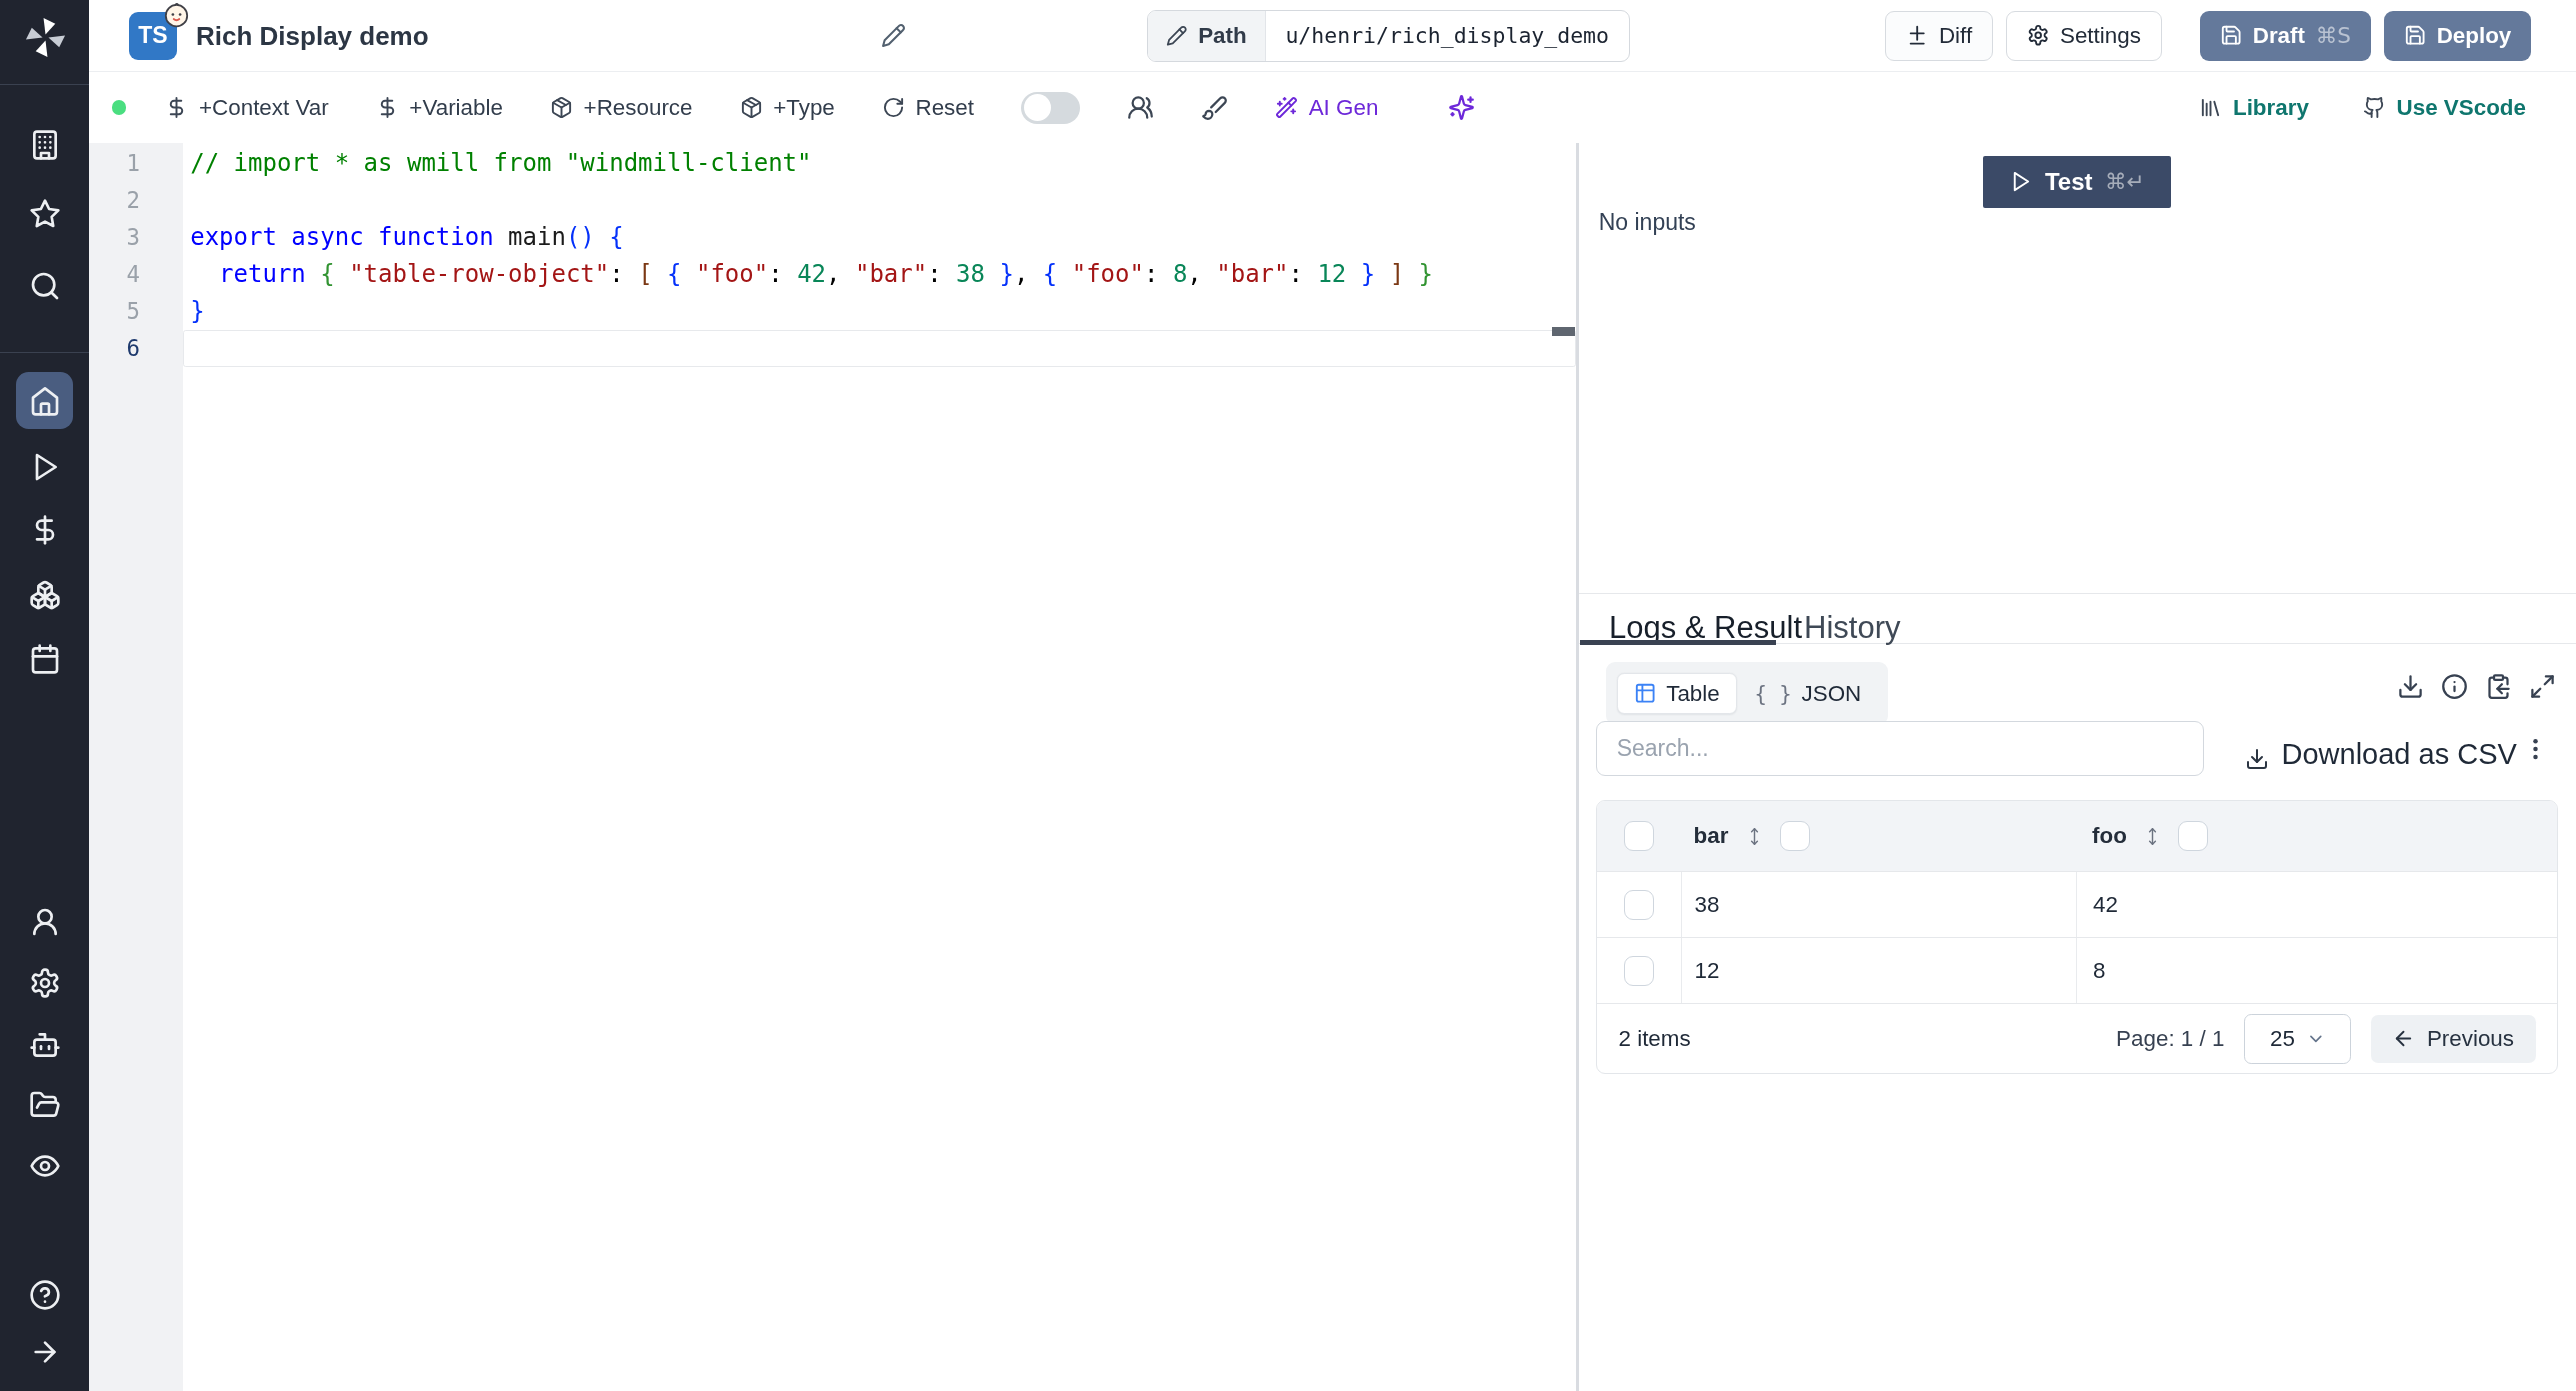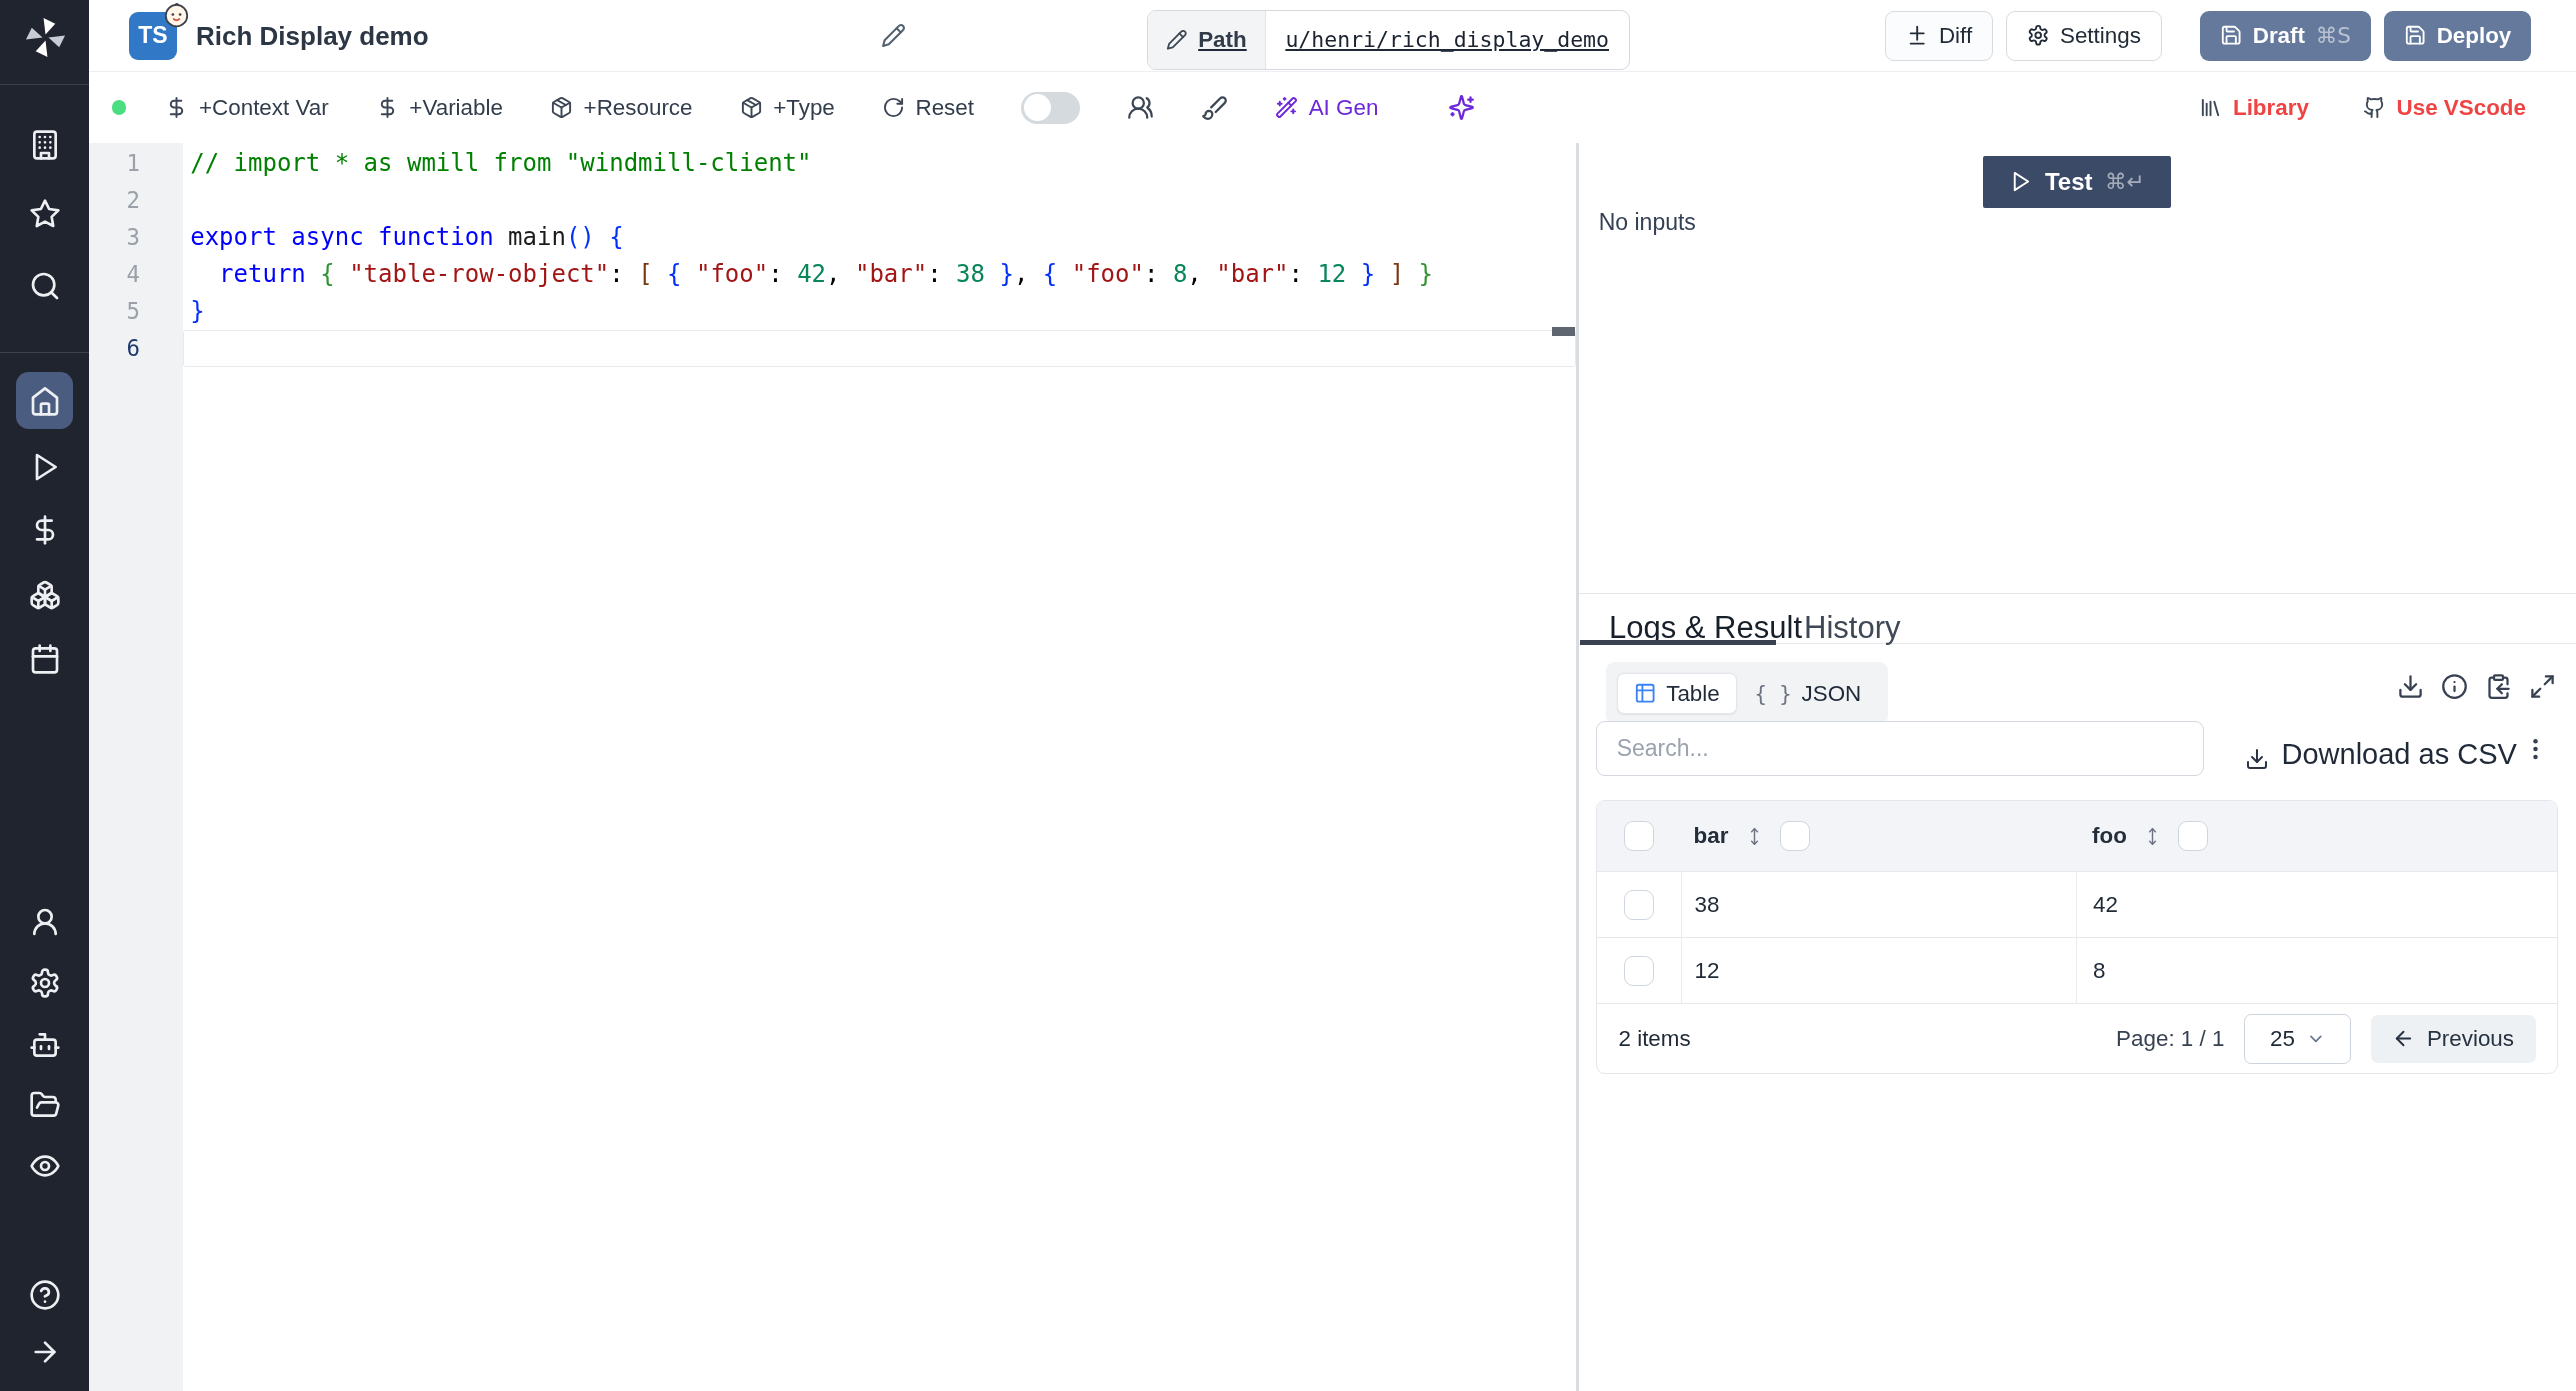--- a/index.html
+++ b/index.html
@@ -16,22 +16,22 @@
                background:#4a5d80; border-radius:12.5px; display:flex; align-items:center; justify-content:center; cursor:pointer; }
   .sb-active .sb-ic { position:static; }
 
   
   .titlebar { position:absolute; left:89px; top:0; right:0; height:72px; background:#fff; border-bottom:0.9px solid #eceef1; }
   .ts-badge { position:absolute; left:40px; top:11.6px; width:48px; height:48px; background:#3178c6; border-radius:9px;
               color:#fff; font-size:23px; font-weight:700; display:flex; align-items:center; justify-content:center; }
   .baby { position:absolute; left:74px; top:0.9px; }
   .title { position:absolute; left:107px; top:0; line-height:72px; font-size:26px; font-weight:600; color:#2c3644; }
   .edit-pencil { position:absolute; left:792px; top:23px; width:25px; height:25px; color:#52606f; cursor:pointer; }
-  .path { position:absolute; left:1058px; top:9.8px; height:60px; border:0.9px solid #d5d9de; border-radius:9px;
-          display:flex; overflow:hidden; background:#fff; cursor:pointer;text-decoration:underline; }
+  .path { position:absolute; left:1058px; top:9.8px; height:52px; border:0.9px solid #d5d9de; border-radius:9px;
+          display:flex; overflow:hidden; background:#fff; cursor:pointer; }
   .path-l { display:flex; align-items:center; gap:10.7px; padding:0 18px; background:#f2f4f6; font-size:22.4px; font-weight:600;
             color:#313b49; border-right:0.9px solid #e2e5e9; }
   .path-l svg { width:21.5px; height:21.5px; color:#3c4654; }
   .path-v { display:flex; align-items:center; padding:0 19.7px; font-family:"DejaVu Sans Mono", monospace; font-size:21.5px; color:#1b2330; }
   .tb-btns { position:absolute; right:45px; top:10.7px; display:flex; gap:13.4px; align-items:center; }
   .btn { height:50px; border-radius:9px; display:flex; align-items:center; gap:10.7px; font-size:22.4px; font-weight:500;
          padding:0 19.7px; cursor:pointer; white-space:nowrap; }
   .btn svg { width:22.4px; height:22.4px; }
   .btn.ghost { border:0.9px solid #d7dbe0; background:#fff; color:#222b38; }
   .btn.grayish { background:#fbfcfd; }
@@ -43,21 +43,21 @@
   .toolbar { position:absolute; left:89px; top:72px; right:0; height:72px; background:#fff; border-bottom:0.9px solid #e4e7ea;
              display:flex; align-items:center; }
   .dot { width:14.3px; height:14.3px; border-radius:50%; background:#4ade80; margin-left:23px; flex:0 0 auto; }
   .tools { display:flex; align-items:center; gap:47px; margin-left:39px; }
   .tool { display:flex; align-items:center; gap:10.7px; font-size:22.4px; font-weight:500; color:#323d4c; cursor:pointer; white-space:nowrap; }
   .tool svg { width:23px; height:23px; color:#3c4654; }
   .tool.purple, .tool.purple svg { color:#6d28d9; }
   .toggle { width:59px; height:32px; border-radius:16px; background:#d5dade; position:relative; cursor:pointer; }
   .toggle .knob { position:absolute; left:2.7px; top:2.7px; width:27px; height:27px; border-radius:50%; background:#fff; }
   .toolbar-right { margin-left:auto; display:flex; align-items:center; gap:54px; margin-right:50px; }
-  .toolbar-right .tool { font-weight:600; color:#ef4444; }
+  .toolbar-right .tool { font-weight:600; color:#0f766e; }
 
   
   .editor { position:absolute; left:89px; top:143px; width:1487px; bottom:0; background:#fff; overflow:hidden; }
   .gutter-bg { position:absolute; left:0; top:0; width:94px; height:100%; background:#f1f2f4; }
   .lines { position:absolute; left:0; top:1.8px; right:0; }
   .code-line { display:flex; height:37px; align-items:center; }
   .ln { flex:0 0 94px; text-align:right; padding-right:43px; font-family:"DejaVu Sans Mono", monospace; font-size:22.4px; color:#9aa1a9; }
   .code-line.current .ln { color:#1e3a6d; }
   .cl { flex:1; height:100%; padding-left:7.2px; font-family:"DejaVu Sans Mono", monospace; font-size:24px; line-height:37px; white-space:pre; }
   .code-line.current .cl { border:1.8px solid #e7e9ec; border-radius:2.7px; background:#fff; }

